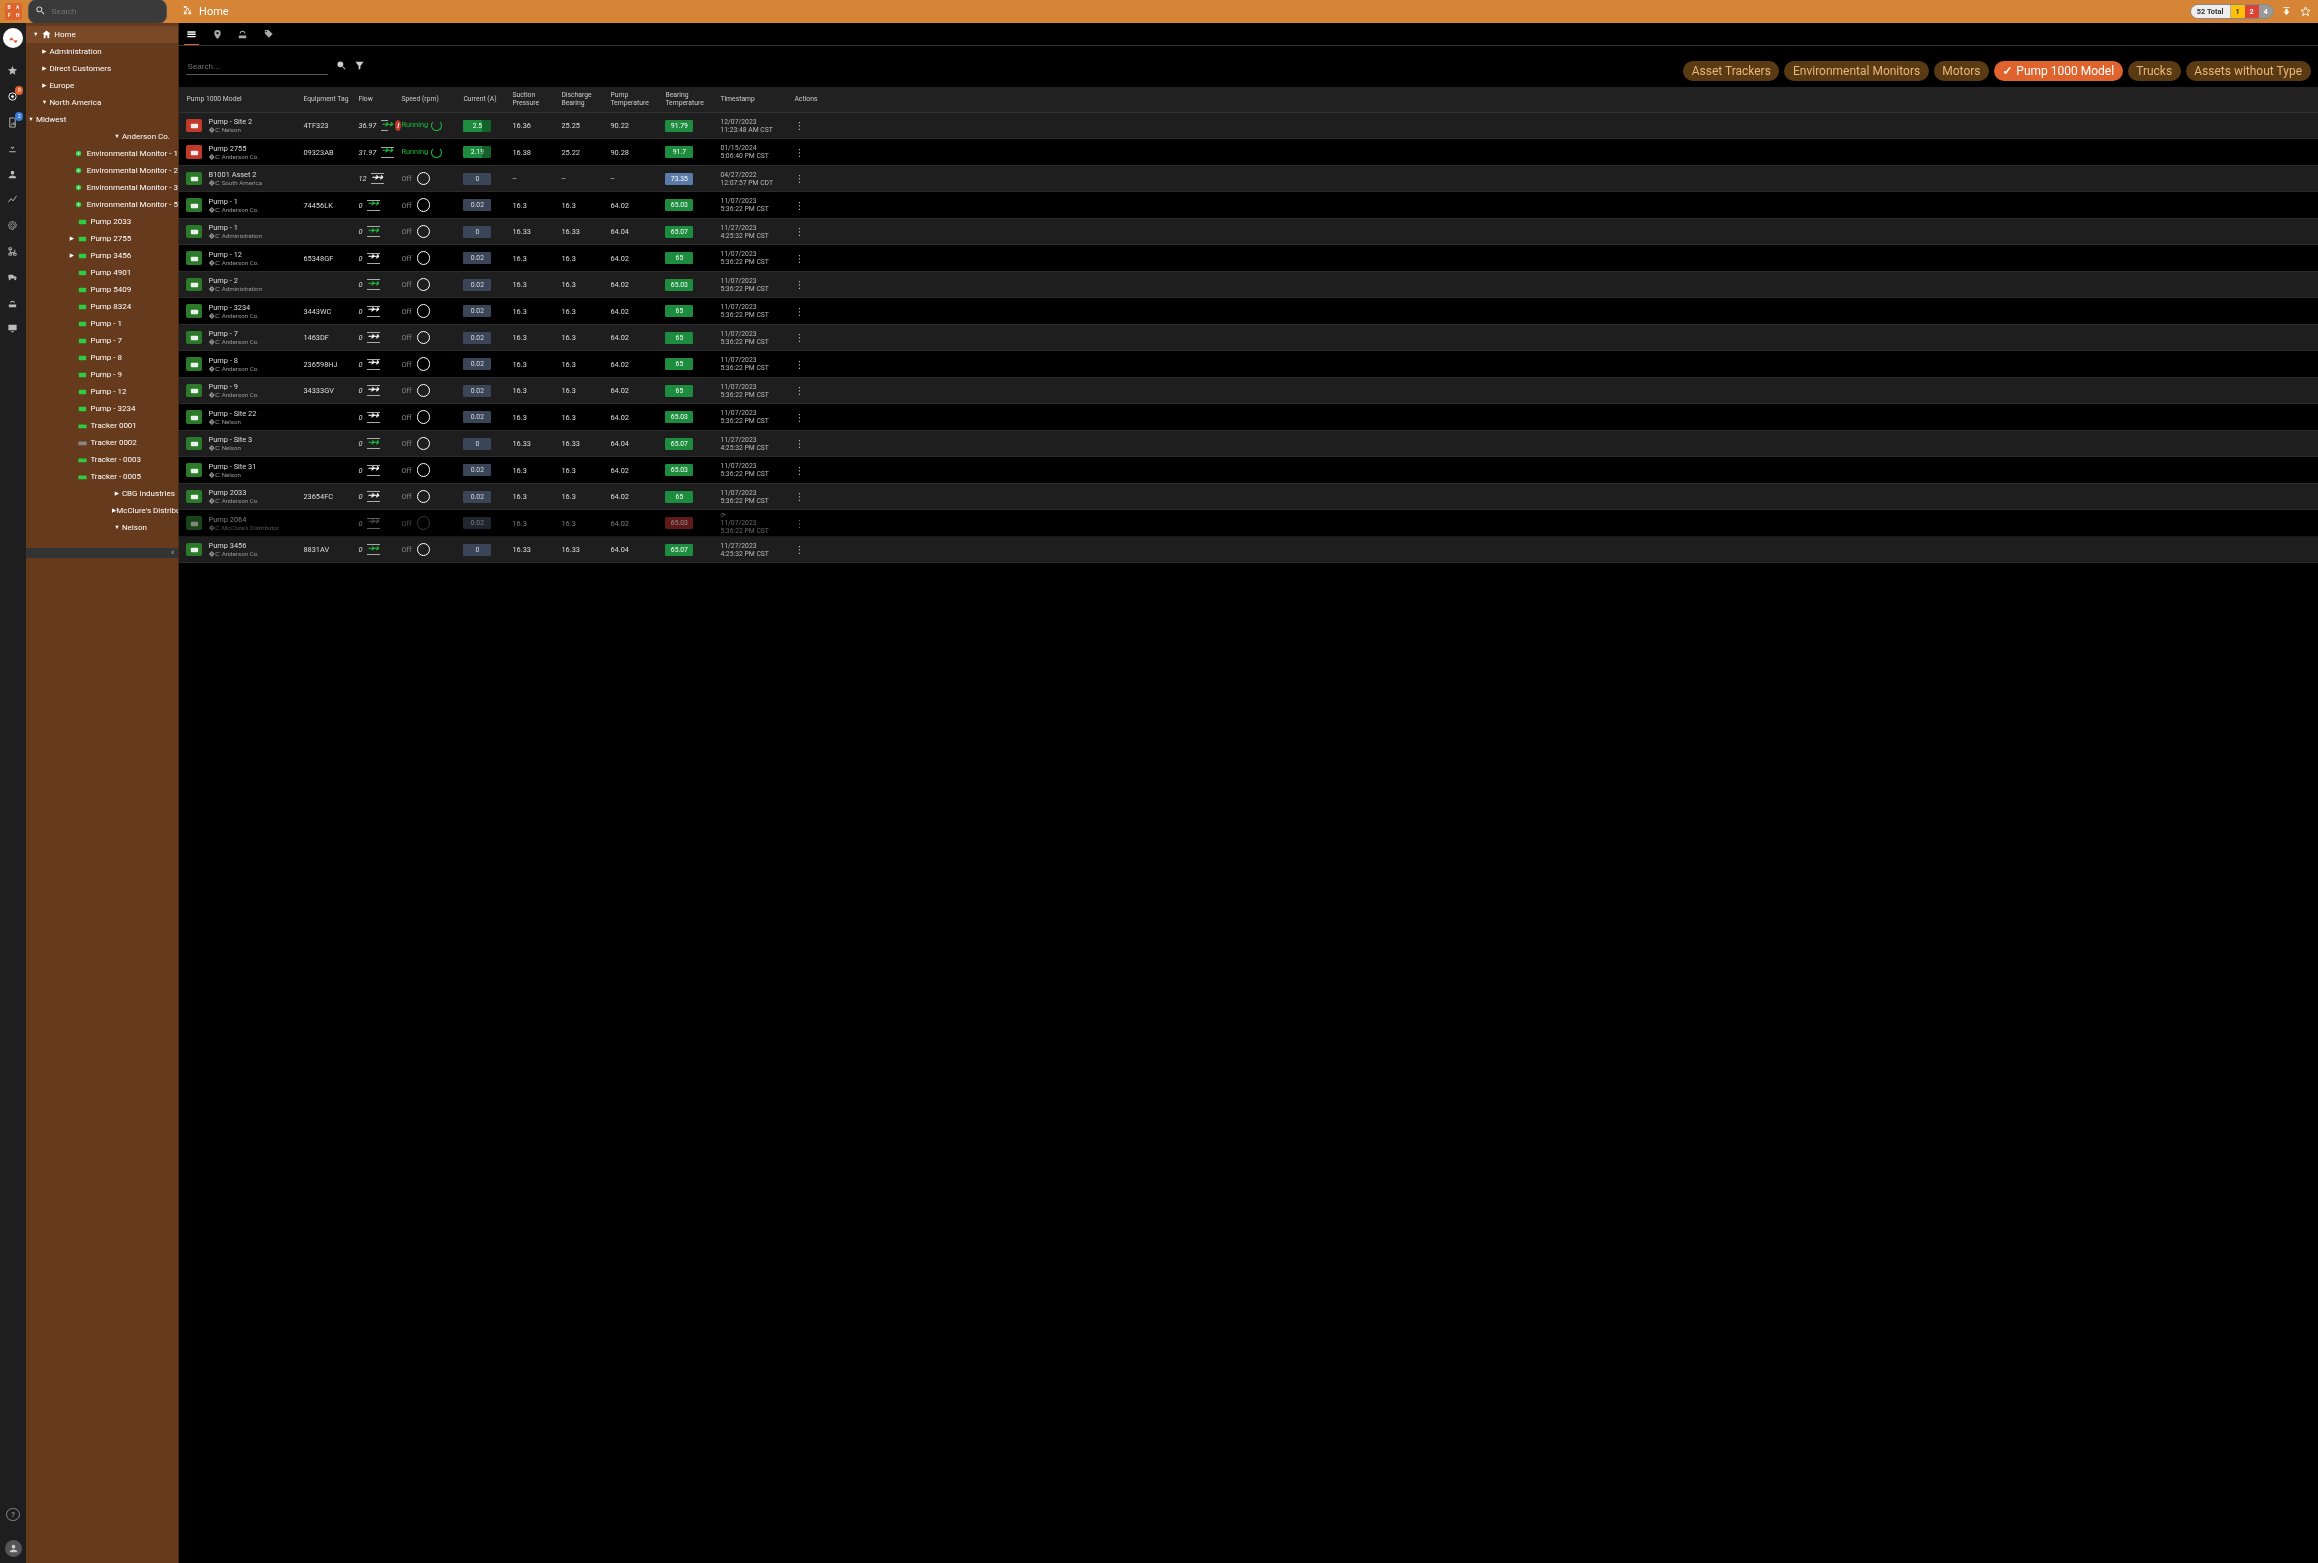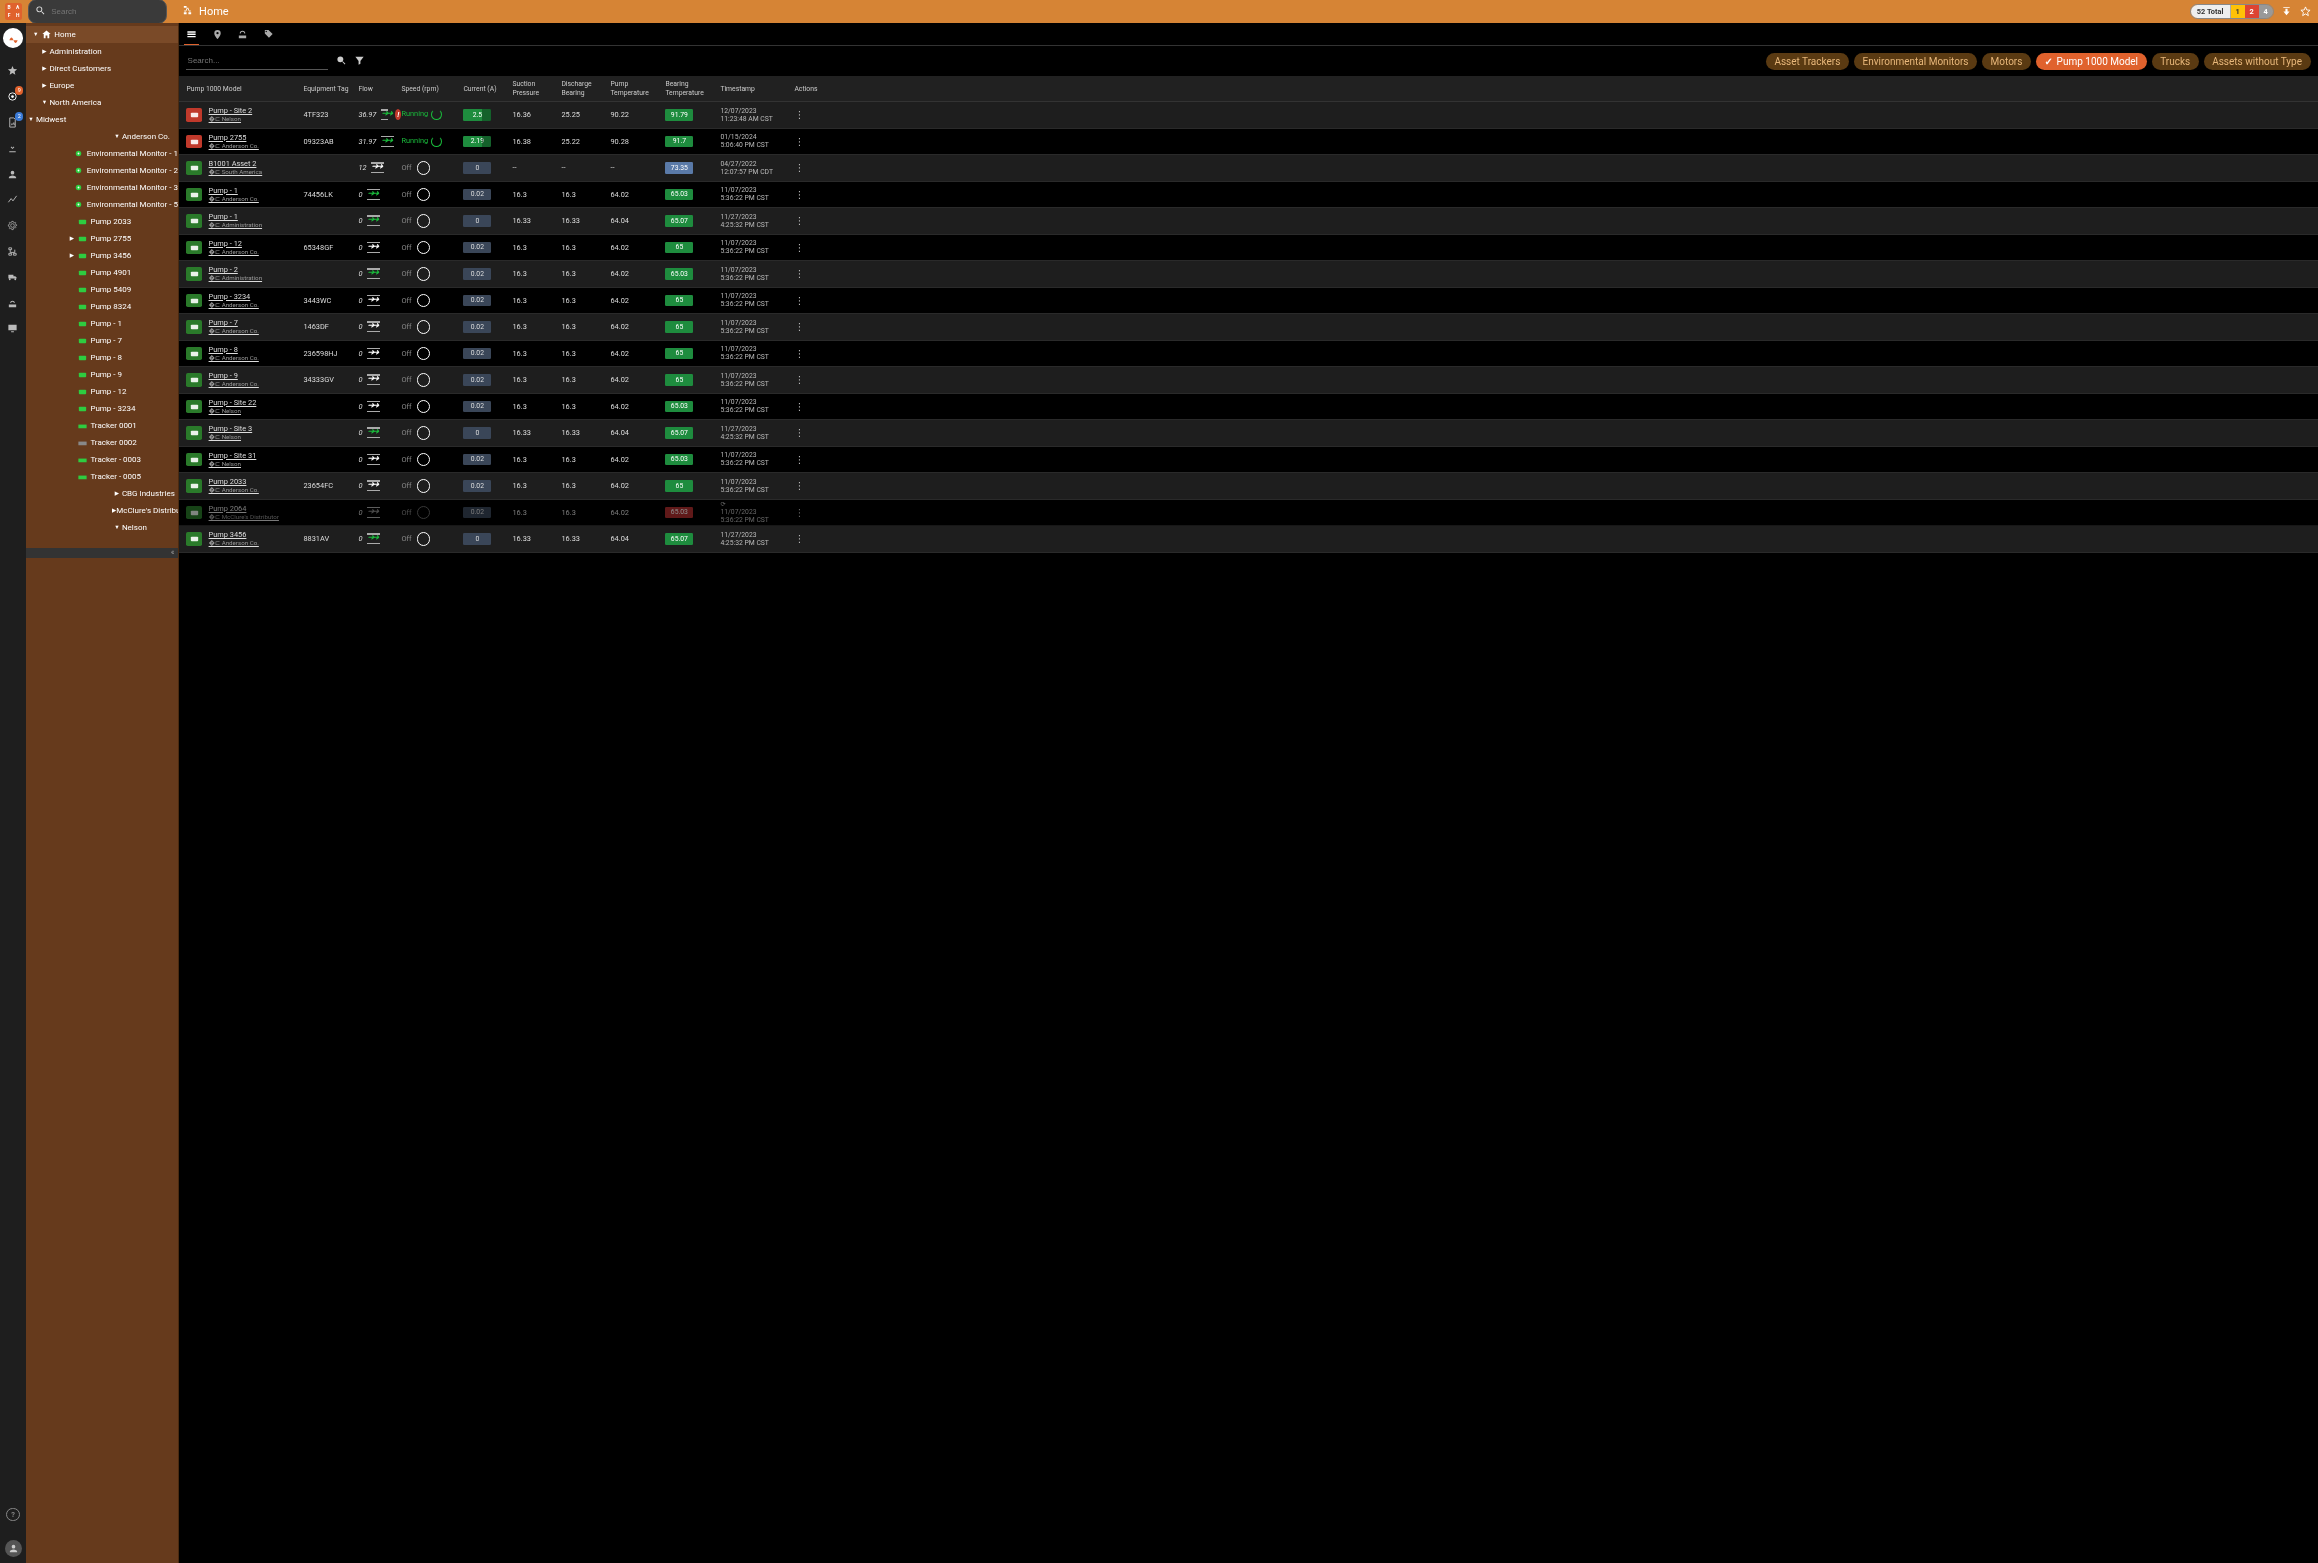--- a/index.html
+++ b/index.html
@@ -47,33 +47,33 @@
 
 
 .main { flex:1; display:flex; flex-direction:column; background:#000000; overflow:hidden;}
 .view-tabs { height:23.4px; display:flex; align-items:flex-end; padding:0 4.9px; gap:11px; border-bottom:0.6px solid #333;}
 .view-tabs .vt { width:14.8px; height:21px; display:flex; align-items:center; justify-content:center; cursor:pointer; color:#aaa; border-bottom:1.8px solid transparent;}
 .view-tabs .vt.active { color:#fff; border-bottom-color:#e0622d;}
 .filter-row { display:flex; align-items:center; padding:6.2px 7.4px; gap:4.9px;}
 .filter-search { background:transparent; border:none; border-bottom:0.6px solid #555; color:#ccc; padding:3.7px 1.2px; width:142px; outline:none; font-size:8px;}
 .fsearch-ic { color:#ccc; margin-left:2.5px;}
 .chips { margin-left:auto; display:flex; gap:4.9px;}
-.chip { background:#5a3a12; color:#e8b77a; border-radius:9.9px; padding:3.1px 8.6px; font-size:10px; cursor:pointer; white-space:nowrap;}
+.chip { background:#5a3a12; color:#e8b77a; border-radius:9.9px; padding:3.1px 8.6px; font-size:12px; cursor:pointer; white-space:nowrap;margin-top:8px;}
 .chip.active { background:#e0622d; color:#fff; display:flex; align-items:center; gap:3.7px;}
 .chip.active::before { content:"✓"; font-weight:bold;}
 
 
 .table-wrap { flex:1; overflow-y:auto;}
 .thead, .trow { display:grid; grid-template-columns: 117px 55px 43px 62px 49px 49px 49px 55px 55px 74px 24.6px; align-items:center; padding:0 7.4px;}
 .thead { height:26px; font-size:6.8px; color:#ccc; border-bottom:0.6px solid #333; position:sticky; top:0; background:#212121;}
 .thead .hc { padding-right:3.7px; line-height:1.2;}
 .trow { height:26.5px; border-bottom:0.6px solid #2a2a2a; font-size:7.4px; color:#ddd;}
 .trow:nth-child(odd){ background:#1e1e1e;}
 .trow.stale { opacity:0.55;}
-.cell-asset { display:flex; align-items:center; gap:6.2px;text-decoration:underline;}
+.cell-asset { display:flex; align-items:center; gap:6.2px;}
 .asset-ic { width:16px; height:13.5px; border-radius:1.8px; display:flex; align-items:center; justify-content:center;}
 .asset-ic.green{ background:#2a7a2a;}
 .asset-ic.red{ background:#c0392b;}
 .asset-names { display:flex; flex-direction:column;}
 .asset-names .n1 { font-size:7.4px;}
 .asset-names .n2 { font-size:6.2px; color:#999;}
 .flow-cell { display:flex; align-items:center; gap:3.7px;font-style:italic;}
 .flow-ic { width:14.8px; height:12.3px; position:relative;}
 .flow-ic.running::after, .flow-ic.off::after, .flow-ic.white::after { content:"➜➜"; letter-spacing:-2.5px; font-size:8.6px; position:absolute; left:1.2px; top:-0.6px;}
 .flow-ic.running { color:#1abc3c;} .flow-ic.white { color:#fff;} .flow-ic.off { color:#888;}

